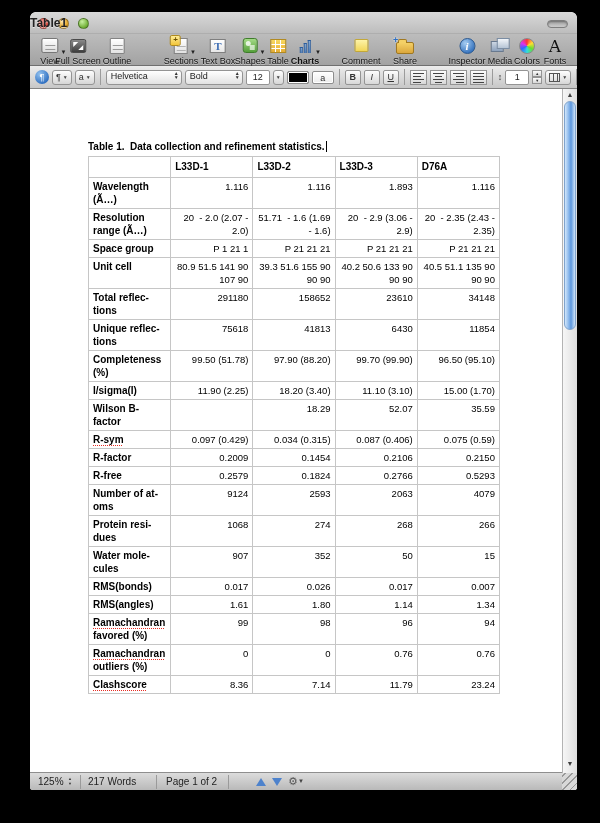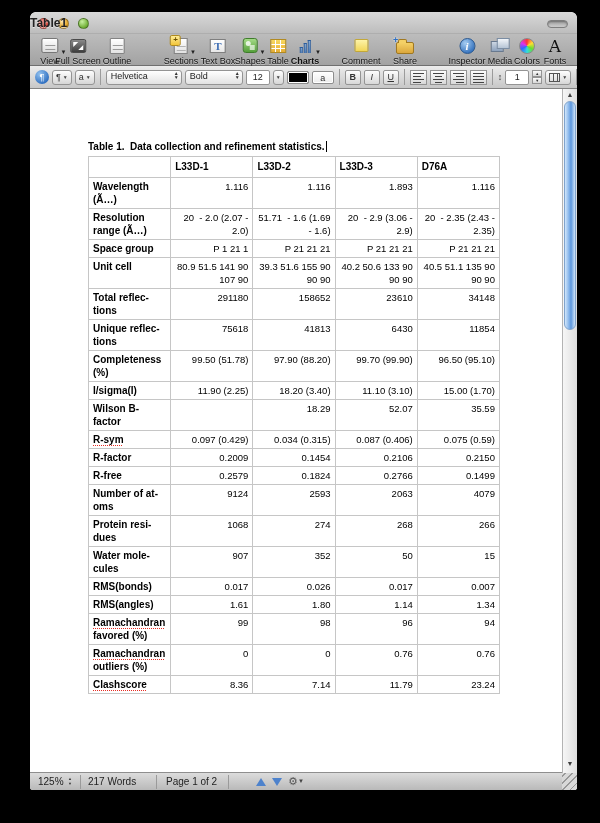--- a/index.html
+++ b/index.html
@@ -548,21 +548,21 @@
               <td class="val">
                 <div>0.2579</div>
               </td>
               <td class="val">
                 <div>0.1824</div>
               </td>
               <td class="val">
                 <div>0.2766</div>
               </td>
               <td class="val">
-                <div>0.1499</div>
+                <div>0.5293</div>
               </td>
             </tr>
             <tr>
               <td class="lbl">
                 <div>Number of at-</div>
                 <div>oms</div>
               </td>
               <td class="val">
                 <div>9124</div>
               </td>

